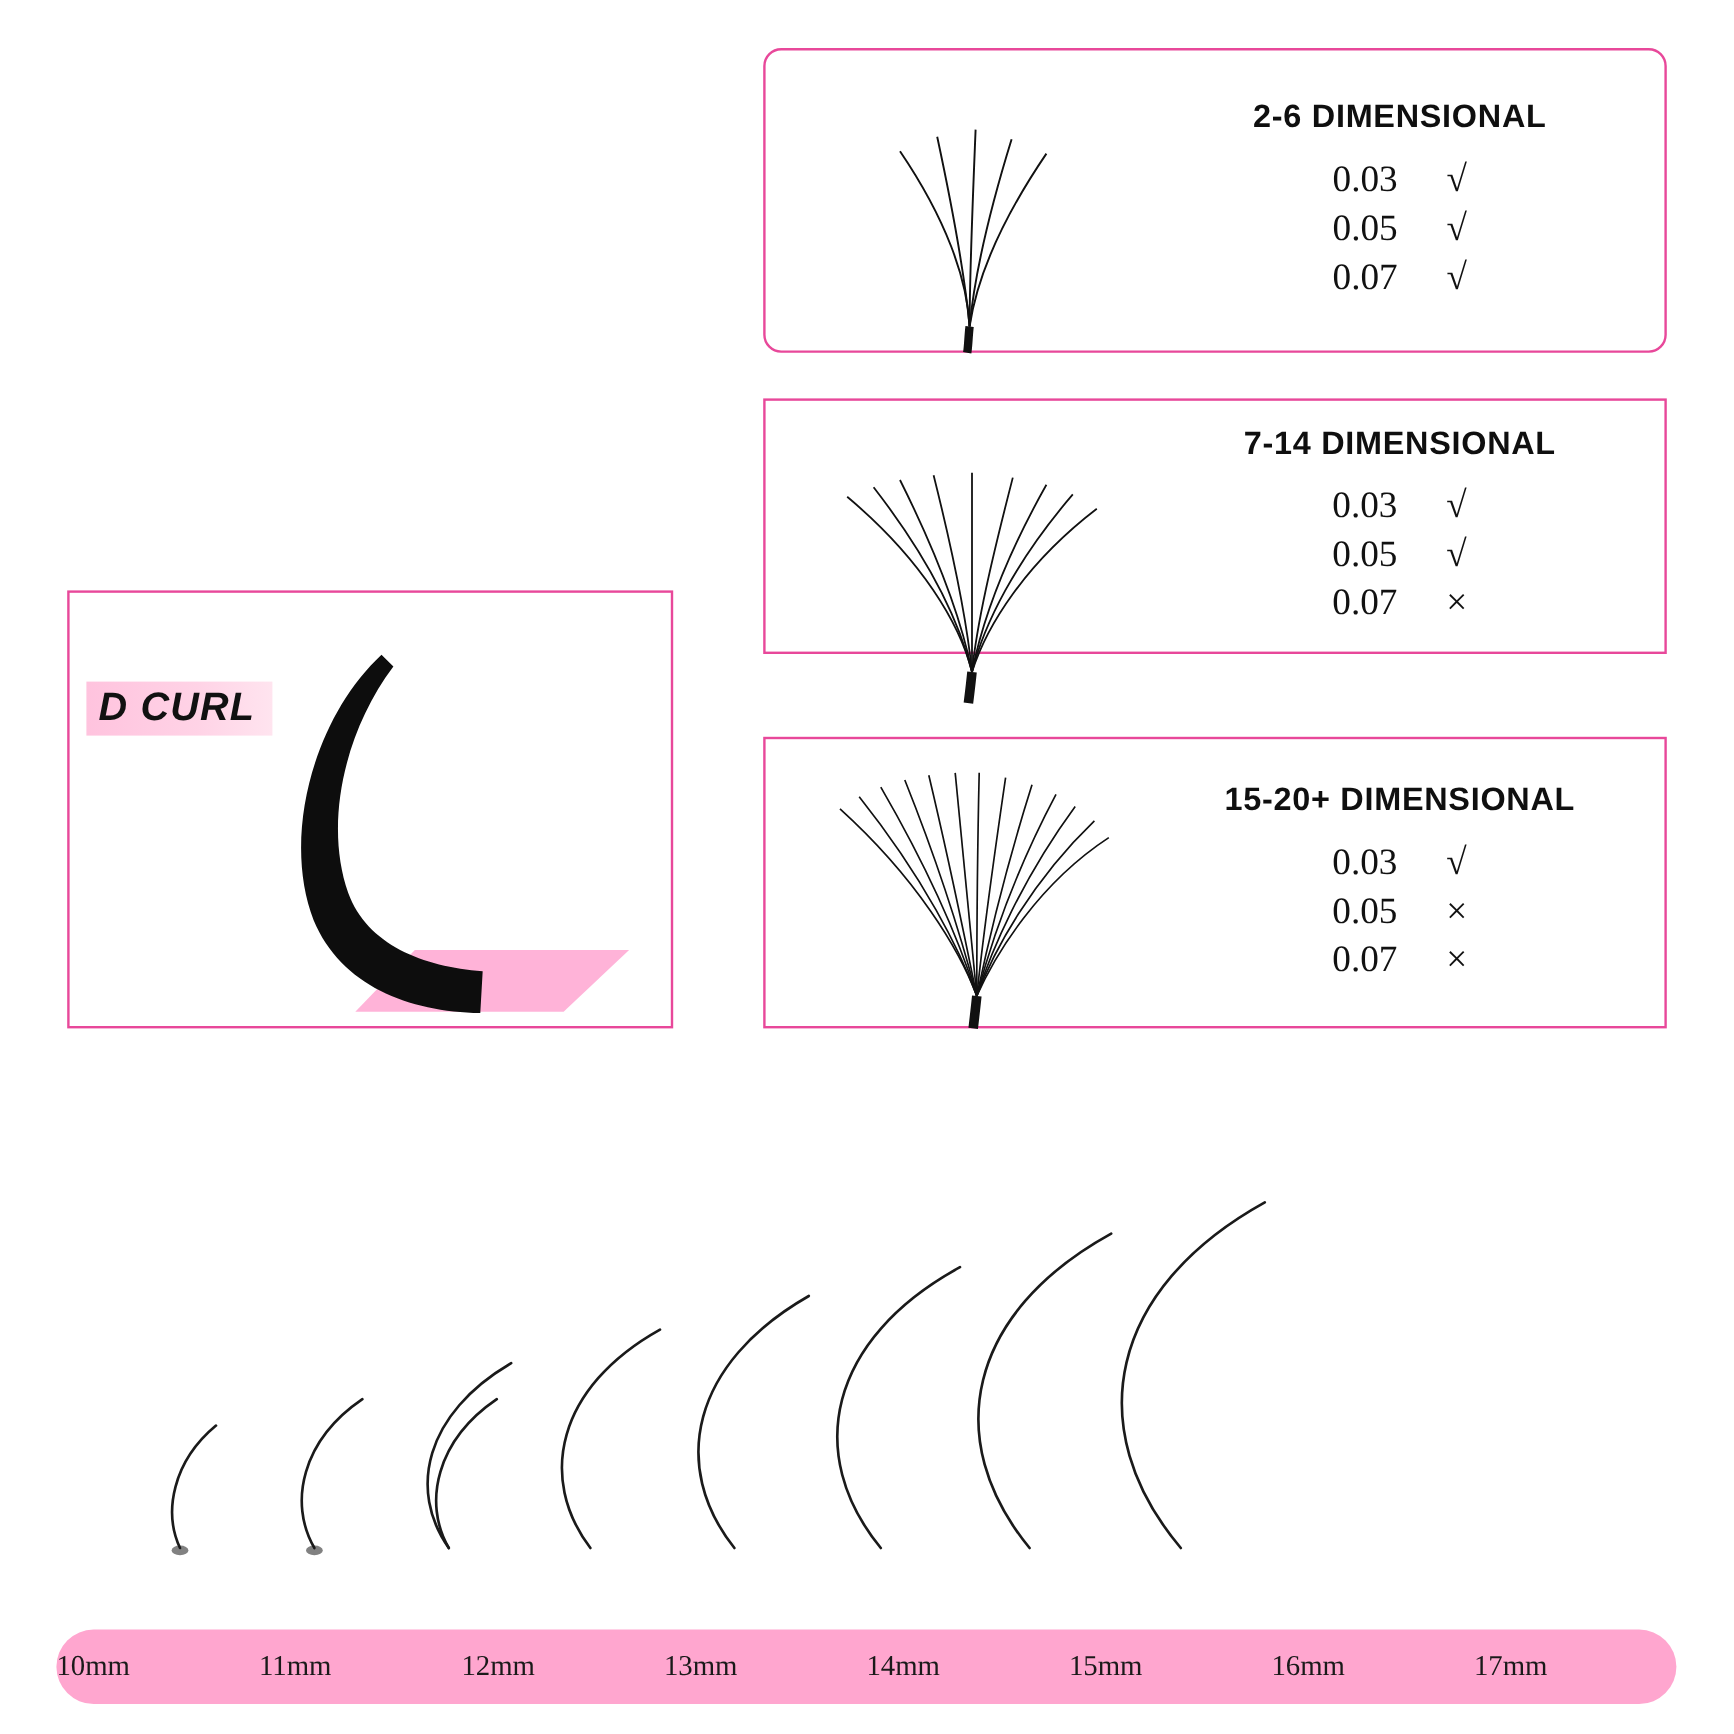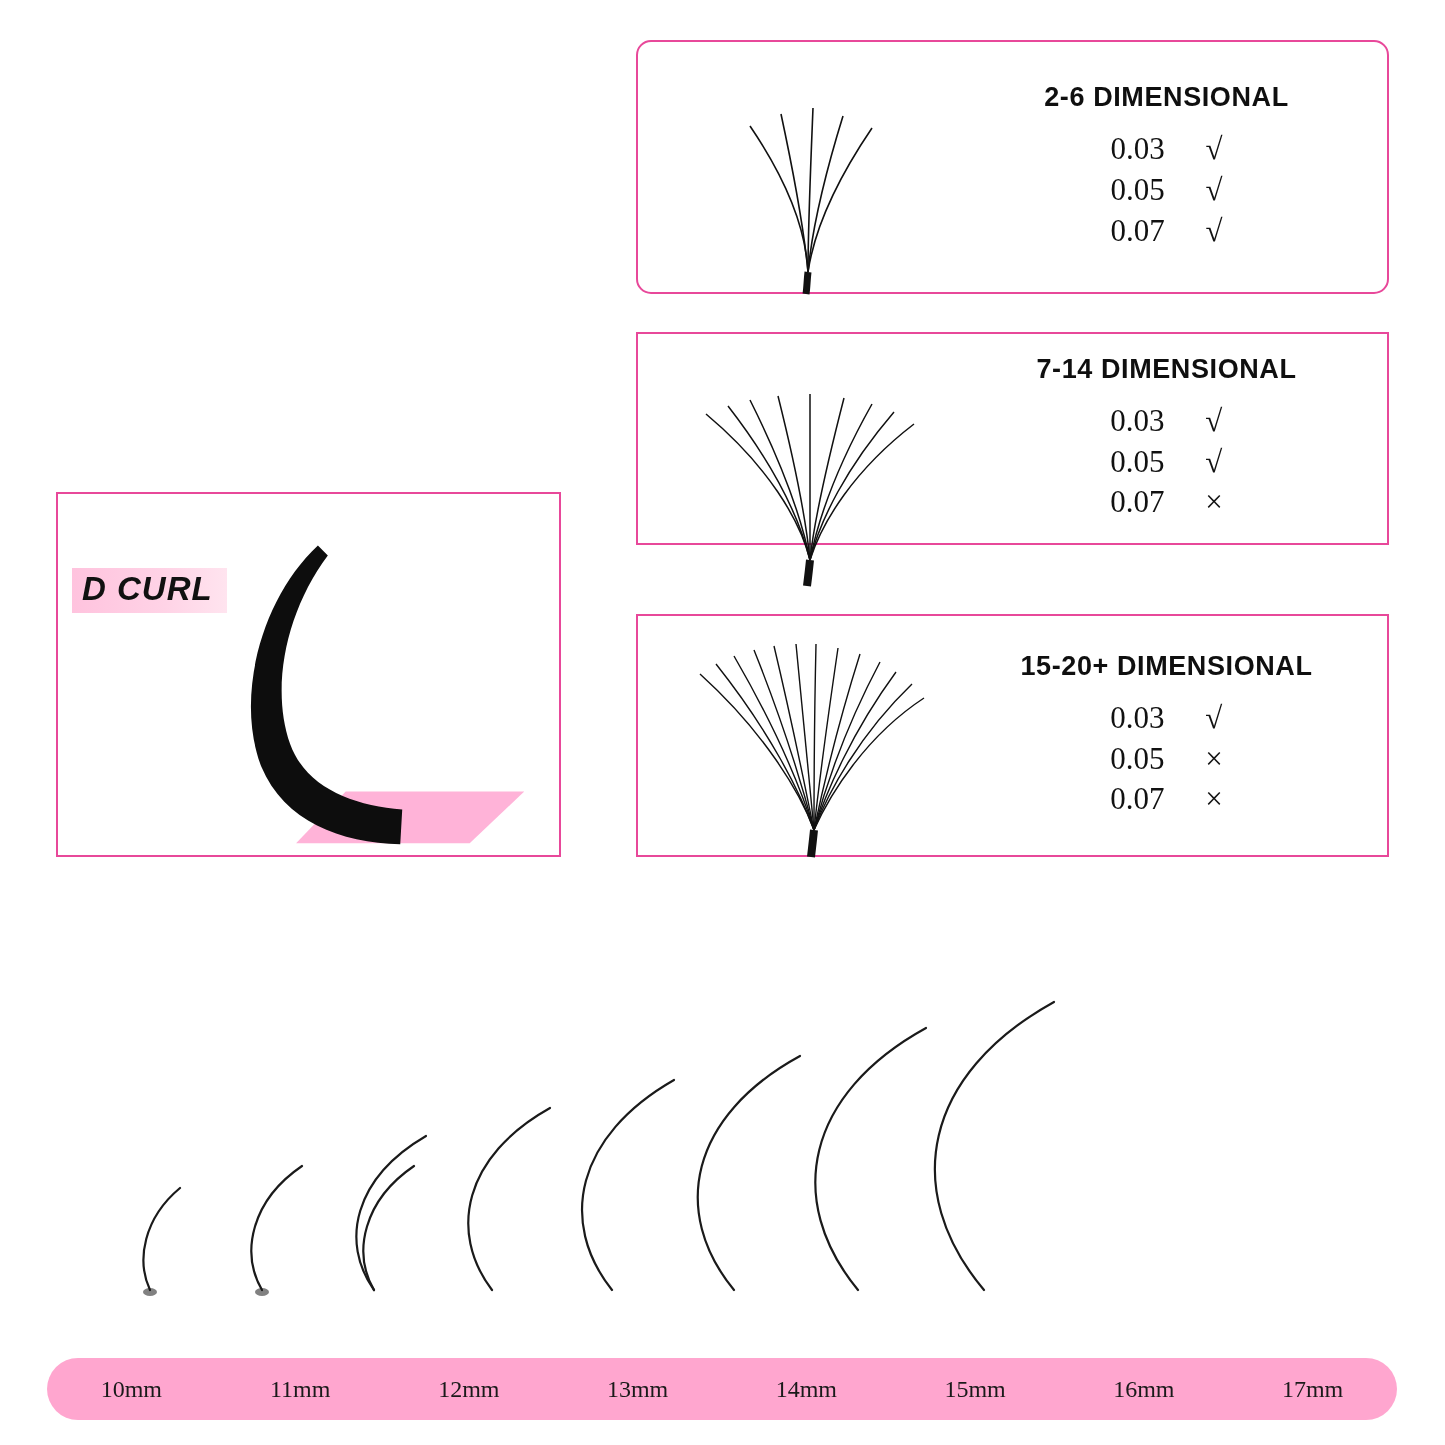--- a/index.html
+++ b/index.html
@@ -128,21 +128,20 @@
     top: 1358px;
     width: 1350px;
     height: 62px;
     background: #ffa6cf;
     border-radius: 31px;
     display: flex;
     align-items: center;
   }
   .size-cell {
     flex: 1;
-    text-align: center;
     font-family: "Liberation Serif", serif;
     font-size: 24px;
     color: #1a1a1a;
   }
 </style>
 </head>
 <body>
 
 <div class="page">
 

